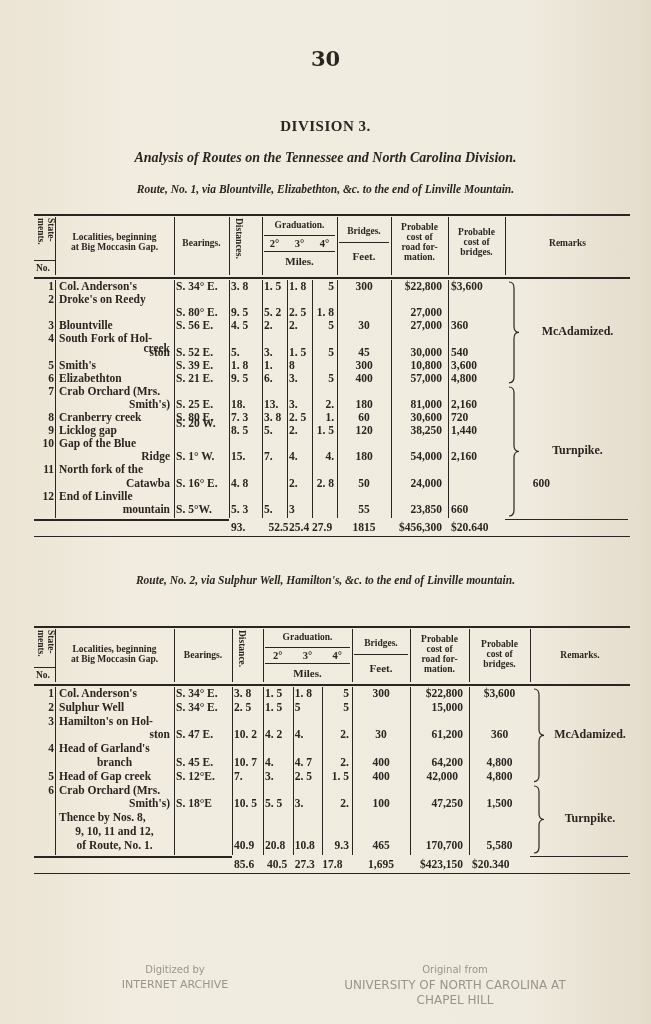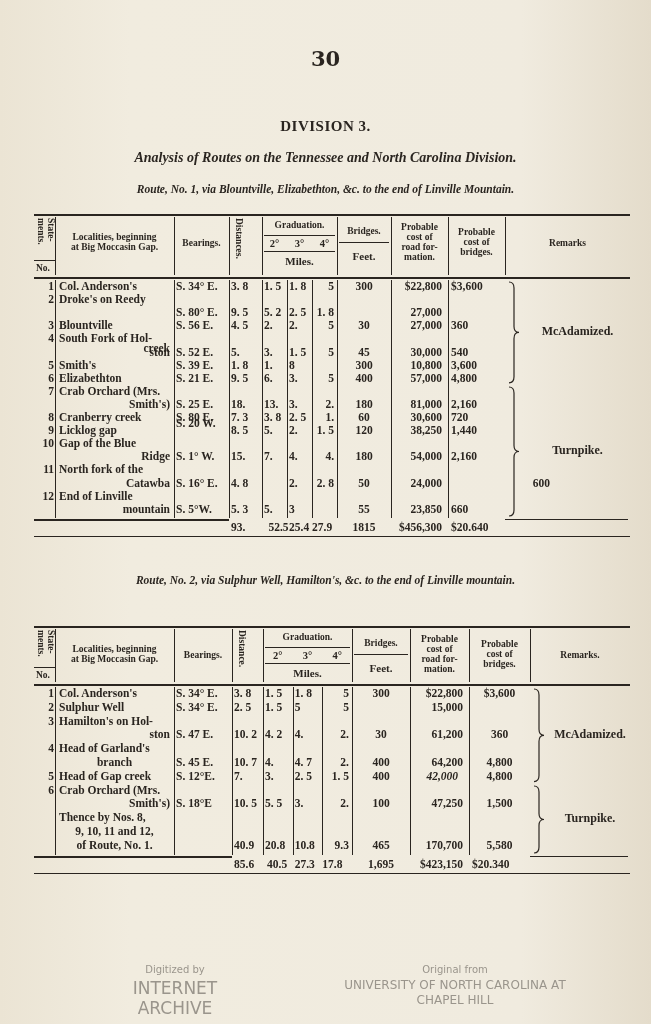--- a/index.html
+++ b/index.html
@@ -304,21 +304,21 @@
       <div class="abs cell num" style="left:410px;top:755.9999999999999px;width:53px;">64,200</div>
       <div class="abs cell" style="left:472px;top:755.9999999999999px;width:55px;text-align:center;">4,800</div>
       <div class="abs cell num" style="left:34px;top:769.8px;width:20px;">5</div>
       <div class="abs cell" style="left:59px;top:769.8px;width:111px;">Head of Gap creek</div>
       <div class="abs cell" style="left:176px;top:769.8px;width:54px;">S. 12°E.</div>
       <div class="abs cell" style="left:234px;top:769.8px;width:27px;">7.</div>
       <div class="abs cell" style="left:265px;top:769.8px;width:25.666666666666668px;">3.</div>
       <div class="abs cell" style="left:294.6666666666667px;top:769.8px;width:25.666666666666668px;">2. 5</div>
       <div class="abs cell num" style="left:322.3333333333333px;top:769.8px;width:26.666666666666668px;">1. 5</div>
       <div class="abs cell ctr" style="left:352px;top:769.8px;width:58px;">400</div>
-      <div class="abs cell num" style="left:410px;top:769.8px;width:48px;font-style:italic;">42,000</div>
+      <div class="abs cell num" style="left:410px;top:769.8px;width:48px;">42,000</div>
       <div class="abs cell" style="left:472px;top:769.8px;width:55px;text-align:center;">4,800</div>
       <div class="abs cell num" style="left:34px;top:783.5999999999999px;width:20px;">6</div>
       <div class="abs cell" style="left:59px;top:783.5999999999999px;width:111px;">Crab Orchard (Mrs.</div>
       <div class="abs cell" style="left:59px;top:797.3999999999999px;width:111px;text-align:right;">Smith's)</div>
       <div class="abs cell" style="left:176px;top:797.3999999999999px;width:54px;">S. 18°E</div>
       <div class="abs cell" style="left:234px;top:797.3999999999999px;width:27px;">10. 5</div>
       <div class="abs cell" style="left:265px;top:797.3999999999999px;width:25.666666666666668px;">5. 5</div>
       <div class="abs cell" style="left:294.6666666666667px;top:797.3999999999999px;width:25.666666666666668px;">3.</div>
       <div class="abs cell num" style="left:322.3333333333333px;top:797.3999999999999px;width:26.666666666666668px;">2.</div>
       <div class="abs cell ctr" style="left:352px;top:797.3999999999999px;width:58px;">100</div>
@@ -358,17 +358,17 @@
           <path d="M2 2 Q7 2 7 8 L7 42.299999999999955 Q7 48.299999999999955 12 48.299999999999955 Q7 48.299999999999955 7 54.299999999999955 L7 88.59999999999991 Q7 94.59999999999991 2 94.59999999999991" fill="none" stroke="#2a2520" stroke-width="1.2"></path>
         </svg></div>
       <div class="abs remark" style="left:550px;top:727.3px;width:80px;text-align:center;">McAdamized.</div>
       <div class="abs brace" style="left:532px;top:783.5999999999999px;height:71px;width:14px;"><svg width="14" height="71" viewBox="0 0 14 71">
           <path d="M2 2 Q7 2 7 8 L7 29.5 Q7 35.5 12 35.5 Q7 35.5 7 41.5 L7 63 Q7 69 2 69" fill="none" stroke="#2a2520" stroke-width="1.2"></path>
         </svg></div>
       <div class="abs remark" style="left:550px;top:811.0999999999999px;width:80px;text-align:center;">Turnpike.</div>
     </div>
 
   <div class="abs footer" style="left:100px;top:964px;width:150px;font-size:10px;">Digitized by</div>
-  <div class="abs footer" style="left:100px;top:978px;width:150px;font-size:17px;">INTERNET ARCHIVE</div>
+  <div class="abs footer" style="left:100px;top:978px;width:150px;font-size:11px;">INTERNET ARCHIVE</div>
   <div class="abs footer" style="left:330px;top:964px;width:250px;font-size:10px;">Original from</div>
   <div class="abs footer" style="left:330px;top:978px;width:250px;font-size:12px;">UNIVERSITY OF NORTH CAROLINA AT</div>
   <div class="abs footer" style="left:330px;top:993px;width:250px;font-size:12px;">CHAPEL HILL</div>
 </div>
 
 </body></html>

